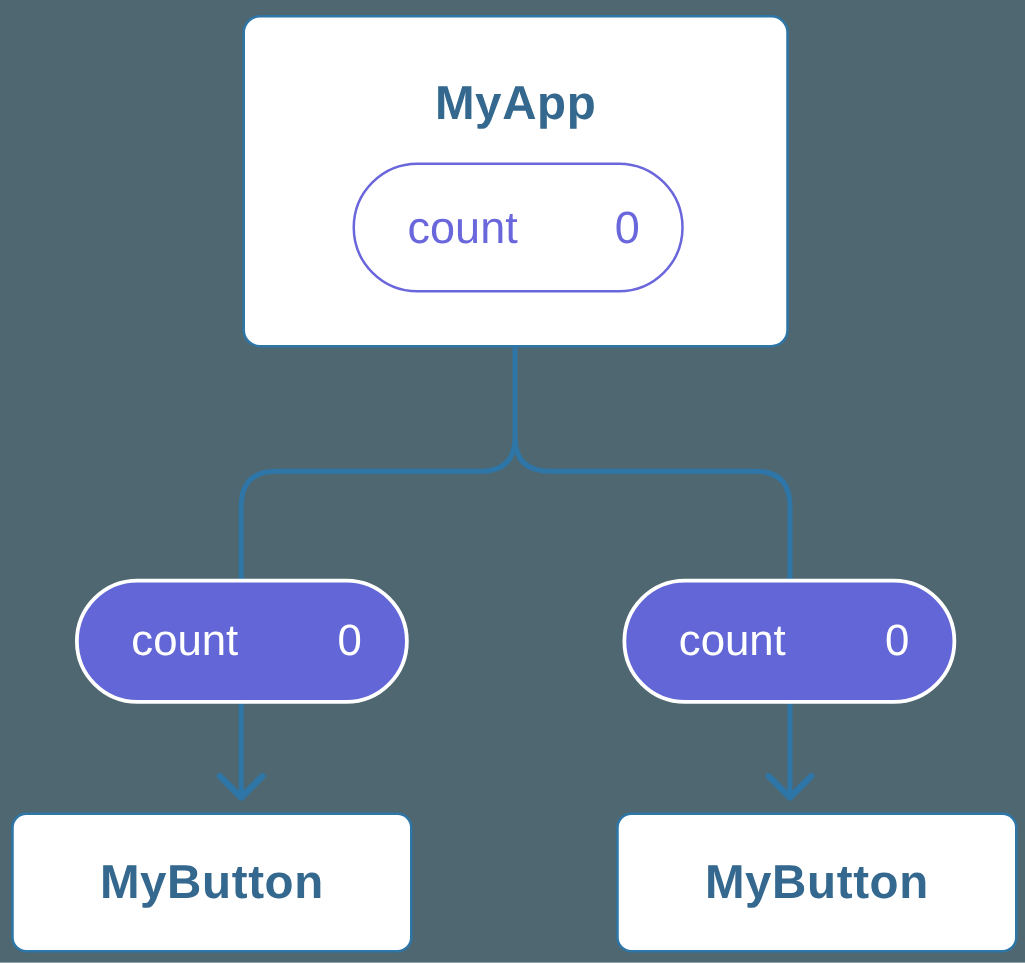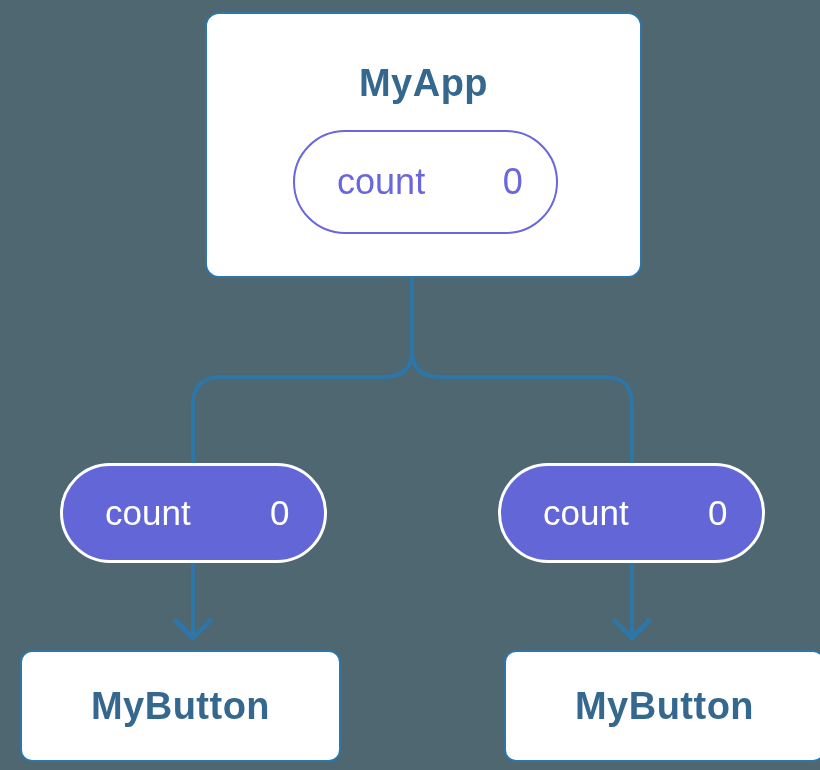--- a/index.html
+++ b/index.html
@@ -23,21 +23,20 @@
     fill:none;stroke:var(--line);
   }
   .branch{stroke-width:4px;}
   .arrow-shaft{stroke-width:4px;}
   .arrow-head{stroke-width:5px;stroke-linecap:round;stroke-linejoin:round;}
 
   .card{
     position:absolute;box-sizing:border-box;z-index:1;
     background:var(--card-fill);
     border:2.5px solid var(--card-border);
-    margin-left:11px;
   }
   .node-title{
     color:var(--title-text);font-size:38px;font-weight:600;letter-spacing:.5px;text-align:center;
   }
   .myapp-card{left:194px;top:12px;width:437px;height:266px;border-radius:14px;}
   .myapp-card .node-title{
     position:absolute;top:48px;left:0;width:100%;text-align:center;
   }
   .pill{
     box-sizing:border-box;display:flex;align-items:center;overflow:hidden;

